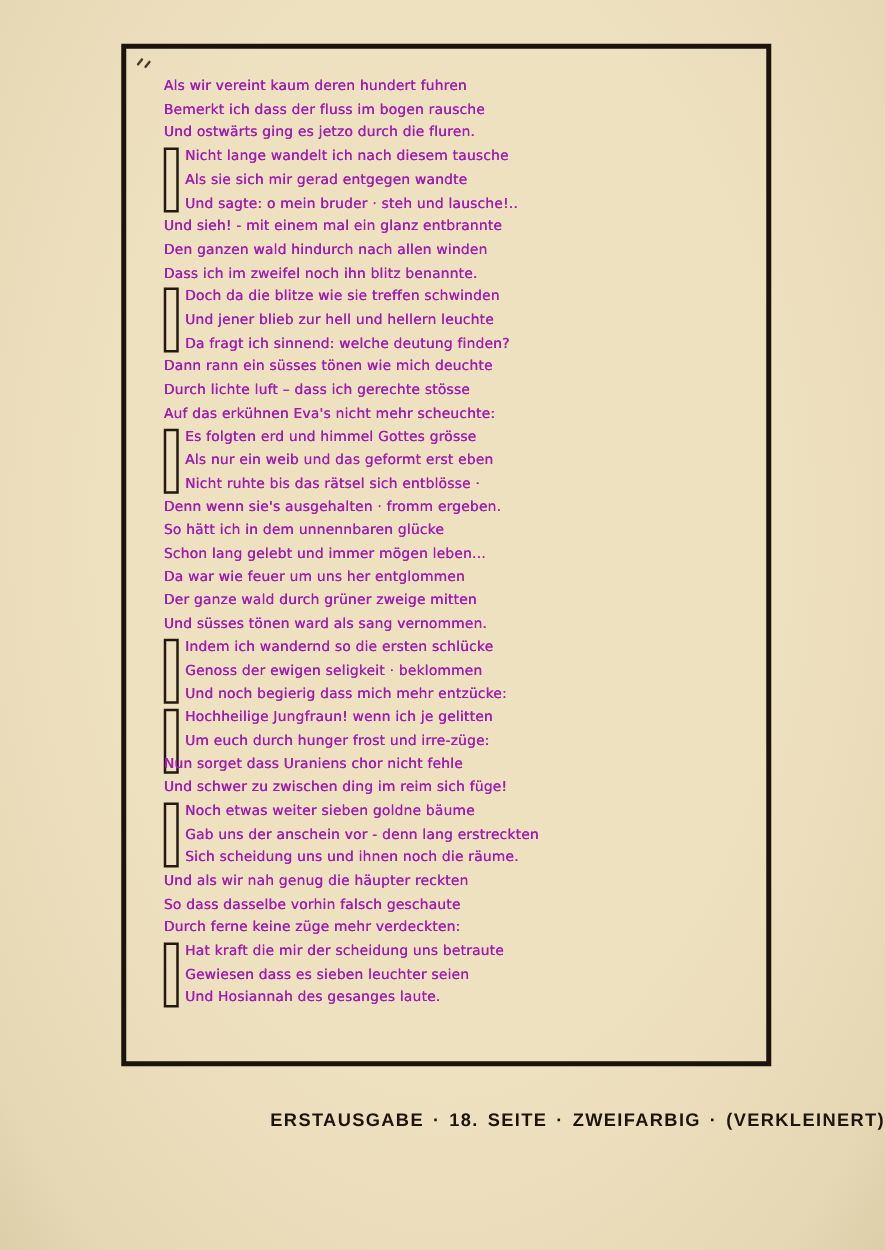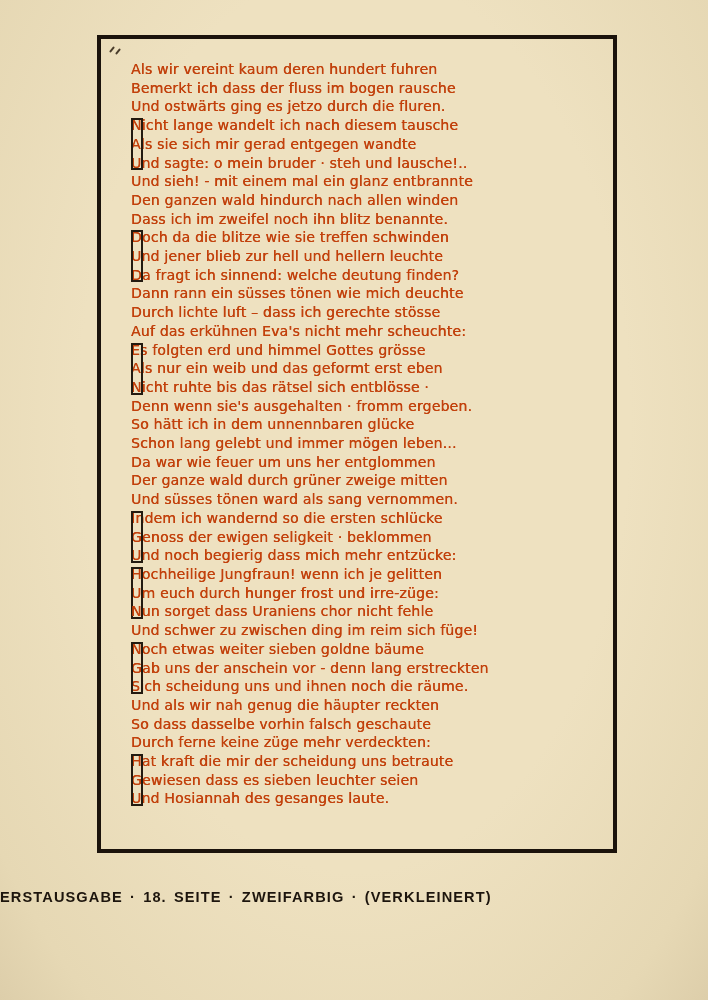--- a/index.html
+++ b/index.html
@@ -21,35 +21,35 @@
     position:absolute;left:8px;top:6px;width:14px;height:12px;
   }
   .pen-mark i{
     position:absolute;width:2px;height:7px;background:#4a3d2c;border-radius:2px;
     transform:rotate(38deg);
   }
   .pen-mark i:nth-child(1){left:2px;top:1px;}
   .pen-mark i:nth-child(2){left:8px;top:3px;}
   .poem{
     position:absolute;left:30px;top:21px;width:470px;
-    color:#c2410c;
-    font-size:14px;line-height:18.7px;
+    color:#a21caf;
+    font-size:11px;line-height:18.7px;
     letter-spacing:0.2px;
     text-shadow:0.3px 0 0 currentColor;
     white-space:nowrap;
   }
   .tercet{position:relative;}
-  .tercet.bracketed{}
+  .tercet.bracketed{padding-left:17px;}
   .tercet-bracket{
     position:absolute;left:0;top:2px;width:8px;height:48px;
     border:2.6px solid #221a10;
   }
   .caption{
     position:absolute;left:0;top:889px;width:708px;
-    text-align:left;
+    text-align:right;
     font-family:"Liberation Sans", sans-serif;
     font-weight:bold;
     font-size:14.6px;
     letter-spacing:1.1px;
     word-spacing:2px;
     color:#1d150d;
   }
 </style>
 </head>
 <body>

